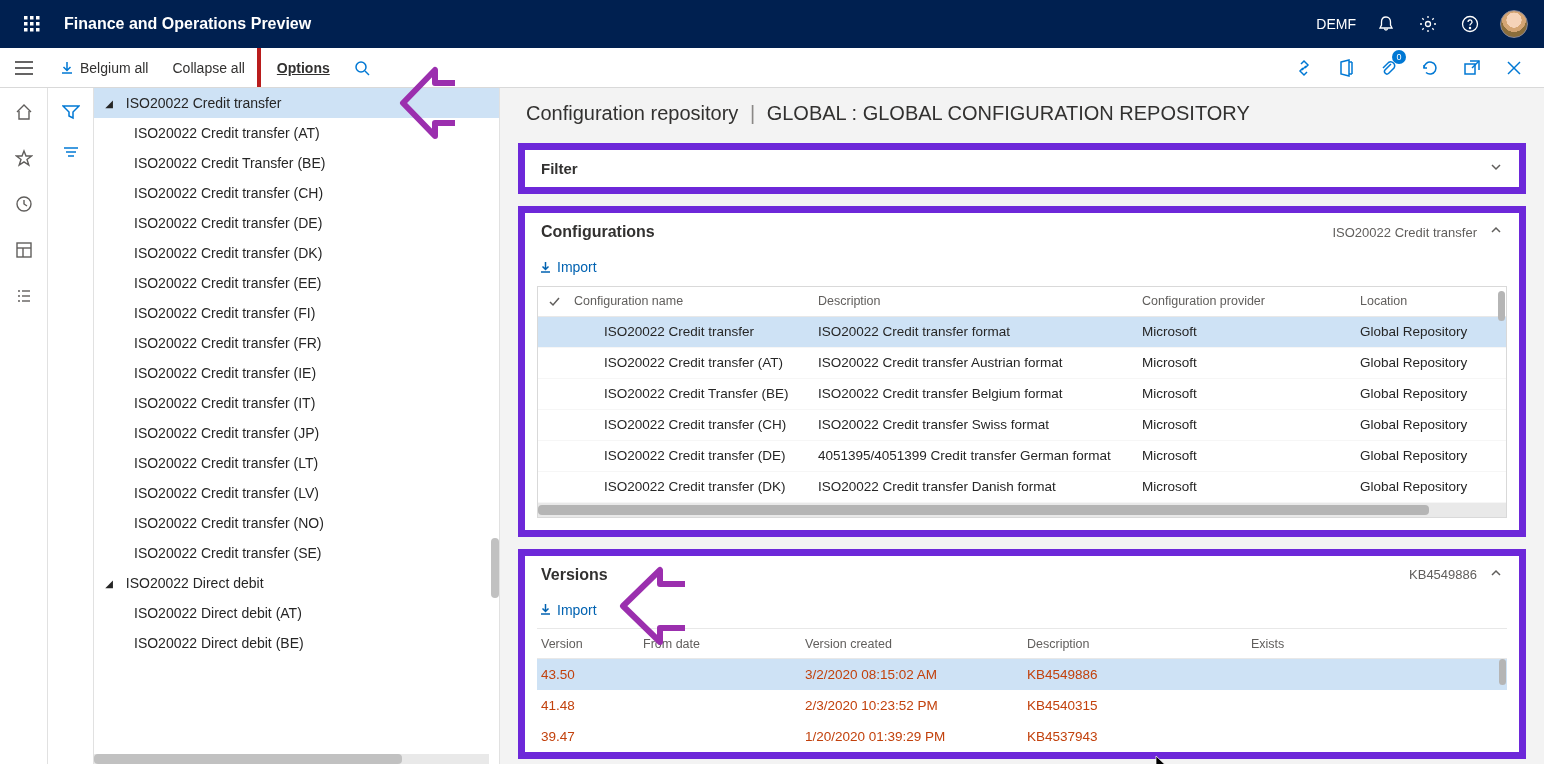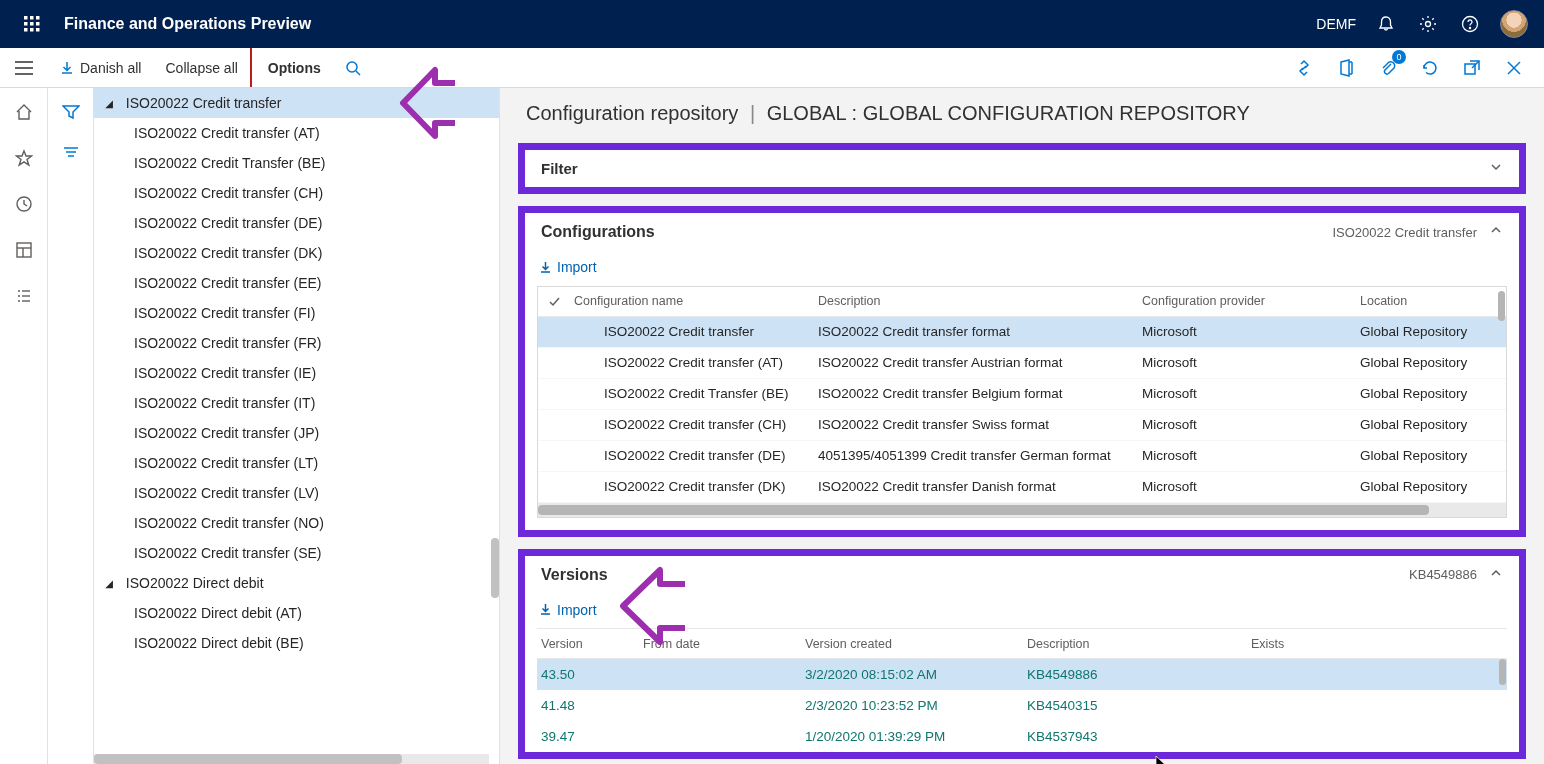--- a/index.html
+++ b/index.html
@@ -14,21 +14,21 @@
 .top-bar .search svg { margin-right: 8px; }
 .top-bar .right { margin-left: auto; display: flex; align-items: center; gap: 18px; padding-right: 8px; }
 .top-bar .right .demf { font-size: 14px; }
 .top-bar .right .icon-btn { display: flex; align-items: center; justify-content: center; width: 24px; height: 24px; }
 .top-bar .avatar { width: 28px; height: 28px; border-radius: 50%; background: radial-gradient(circle at 50% 35%, #f5d3b9 35%, #d4a574 36% 55%, #8a6d3b 56%); border:1px solid #889; }
 
 
 .action-bar { height: 40px; border-bottom: 1px solid #d9d9d9; display: flex; align-items: center; padding: 0 8px 0 48px; font-size: 14px; color: #323130; }
 .action-bar .hamburger { position: absolute; left: 0; width: 48px; display:flex; align-items:center; justify-content:center; height:40px; }
 .action-bar .act { display: flex; align-items: center; gap: 6px; padding: 0 12px; height: 100%; cursor: pointer; }
-.action-bar .act.options { font-weight: 600; border-left:2px solid #b91c1c; padding-left:16px; }
+.action-bar .act.options { font-weight: 600; border-left:4px solid #b91c1c; padding-left:16px;text-decoration:underline; }
 .action-bar .spacer { flex: 1; }
 .action-bar .right-icons { display:flex; gap: 14px; align-items:center; padding-right: 8px; }
 .action-bar .right-icons .ib { width:28px; height:28px; display:flex; align-items:center; justify-content:center; color:#0078d4; }
 .action-bar .right-icons .ib.blueX { color:#0078d4; font-size:20px; }
 .badge-wrap { position: relative; }
 .badge-wrap .badge { position:absolute; top:-4px; right:-4px; background:#0078d4; color:#fff; border-radius:8px; font-size:9px; min-width:14px; height:14px; display:flex; align-items:center; justify-content:center; padding:0 3px; }
 
 
 .main { position: absolute; top: 88px; left: 0; right: 0; bottom: 0; display: flex; }
 
@@ -81,21 +81,21 @@
 .grid .c-prov { width:218px; }
 .grid .c-loc  { flex:1; }
 .grid-row .c-name { padding-left:34px; }
 .grid .hscroll { height:14px; background:#e9e9e9; position:relative; }
 .grid .hscroll .thumb { position:absolute; left:0; width:92%; top:2px; bottom:2px; background:#b5b5b5; border-radius:4px; }
 .grid .vscroll { position:absolute; right:0; top:0; bottom:14px; width:10px; }
 .grid .vscroll .thumb { position:absolute; right:1px; width:7px; top:4px; height:30px; background:#b5b5b5; border-radius:4px; }
 
 .gridV { border-top:1px solid #e8e8e8; margin:4px 12px 0; position:relative; }
 .gridV-head { display:flex; height:30px; align-items:center; font-size:12.5px; color:#605e5c; border-bottom:1px solid #e8e8e8; }
-.gridV-row  { display:flex; height:31px; align-items:center; font-size:13.5px; color:#0f766e; }
+.gridV-row  { display:flex; height:31px; align-items:center; font-size:13.5px; color:#c2410c; }
 .gridV-row.sel { background:#cee2f5; }
 .gridV .v-ver { width:106px; padding-left:4px; }
 .gridV .v-from { width:162px; }
 .gridV .v-created { width:222px; }
 .gridV .v-desc { width:224px; }
 .gridV .v-exists { flex:1; }
 .gridV .vscroll { position:absolute; right:0; top:30px; bottom:0; width:10px; }
 .gridV .vscroll .thumb { position:absolute; right:1px; width:7px; top:0; height:26px; background:#b5b5b5; border-radius:4px; }
 
 
@@ -155,21 +155,21 @@
     <svg width="18" height="14" viewBox="0 0 18 14" stroke="#323130" stroke-width="1.5">
         <line x1="0" y1="1" x2="18" y2="1"></line>
         <line x1="0" y1="7" x2="18" y2="7"></line>
         <line x1="0" y1="13" x2="18" y2="13"></line>
       </svg>
   </div>
   <div class="act">
     <svg width="14" height="14" viewBox="0 0 14 14" fill="none" stroke="#0078d4" stroke-width="1.5">
         <path d="M7 1v8M3.5 6 7 9.5 10.5 6M2 12h10"></path>
       </svg>
-    <span>Danish all</span>
+    <span>Belgium all</span>
   </div>
   <div class="act">
     <span>Collapse all</span>
   </div>
   <div class="act options">
     <span>Options</span>
   </div>
   <div class="act">
     <svg width="16" height="16" viewBox="0 0 16 16" fill="none" stroke="#0078d4" stroke-width="1.5">
         <circle cx="7" cy="7" r="5"></circle>

